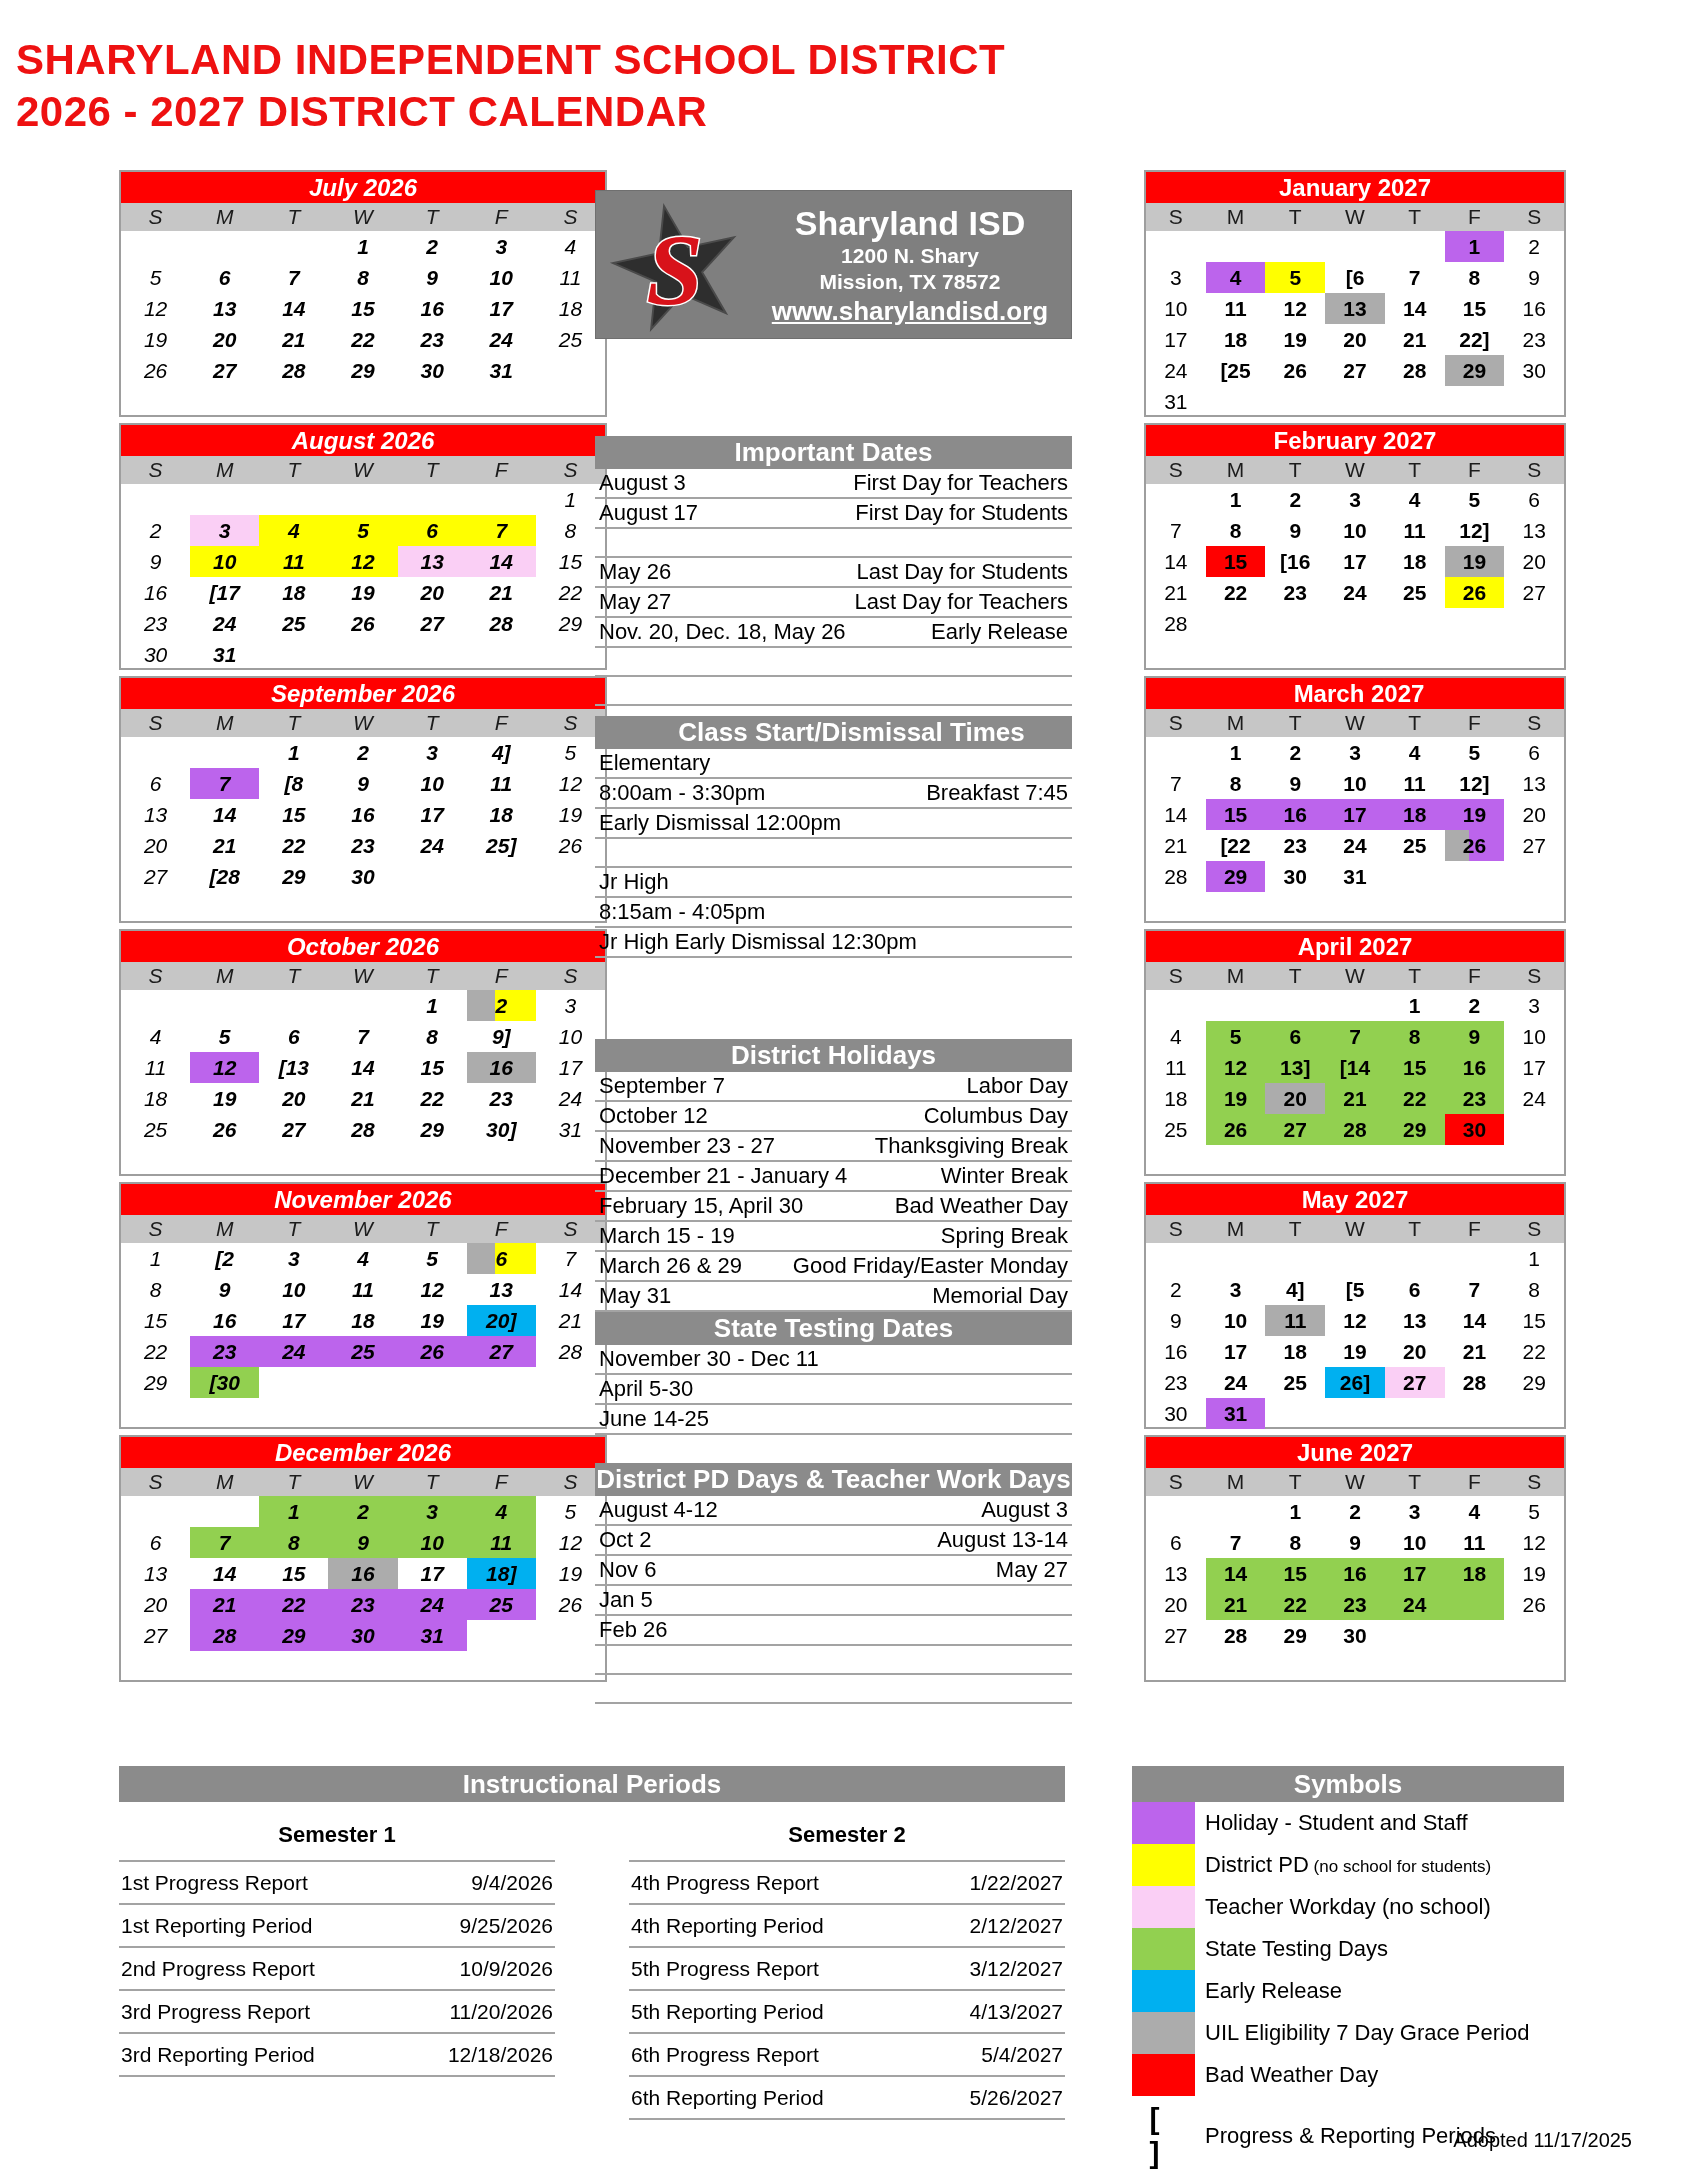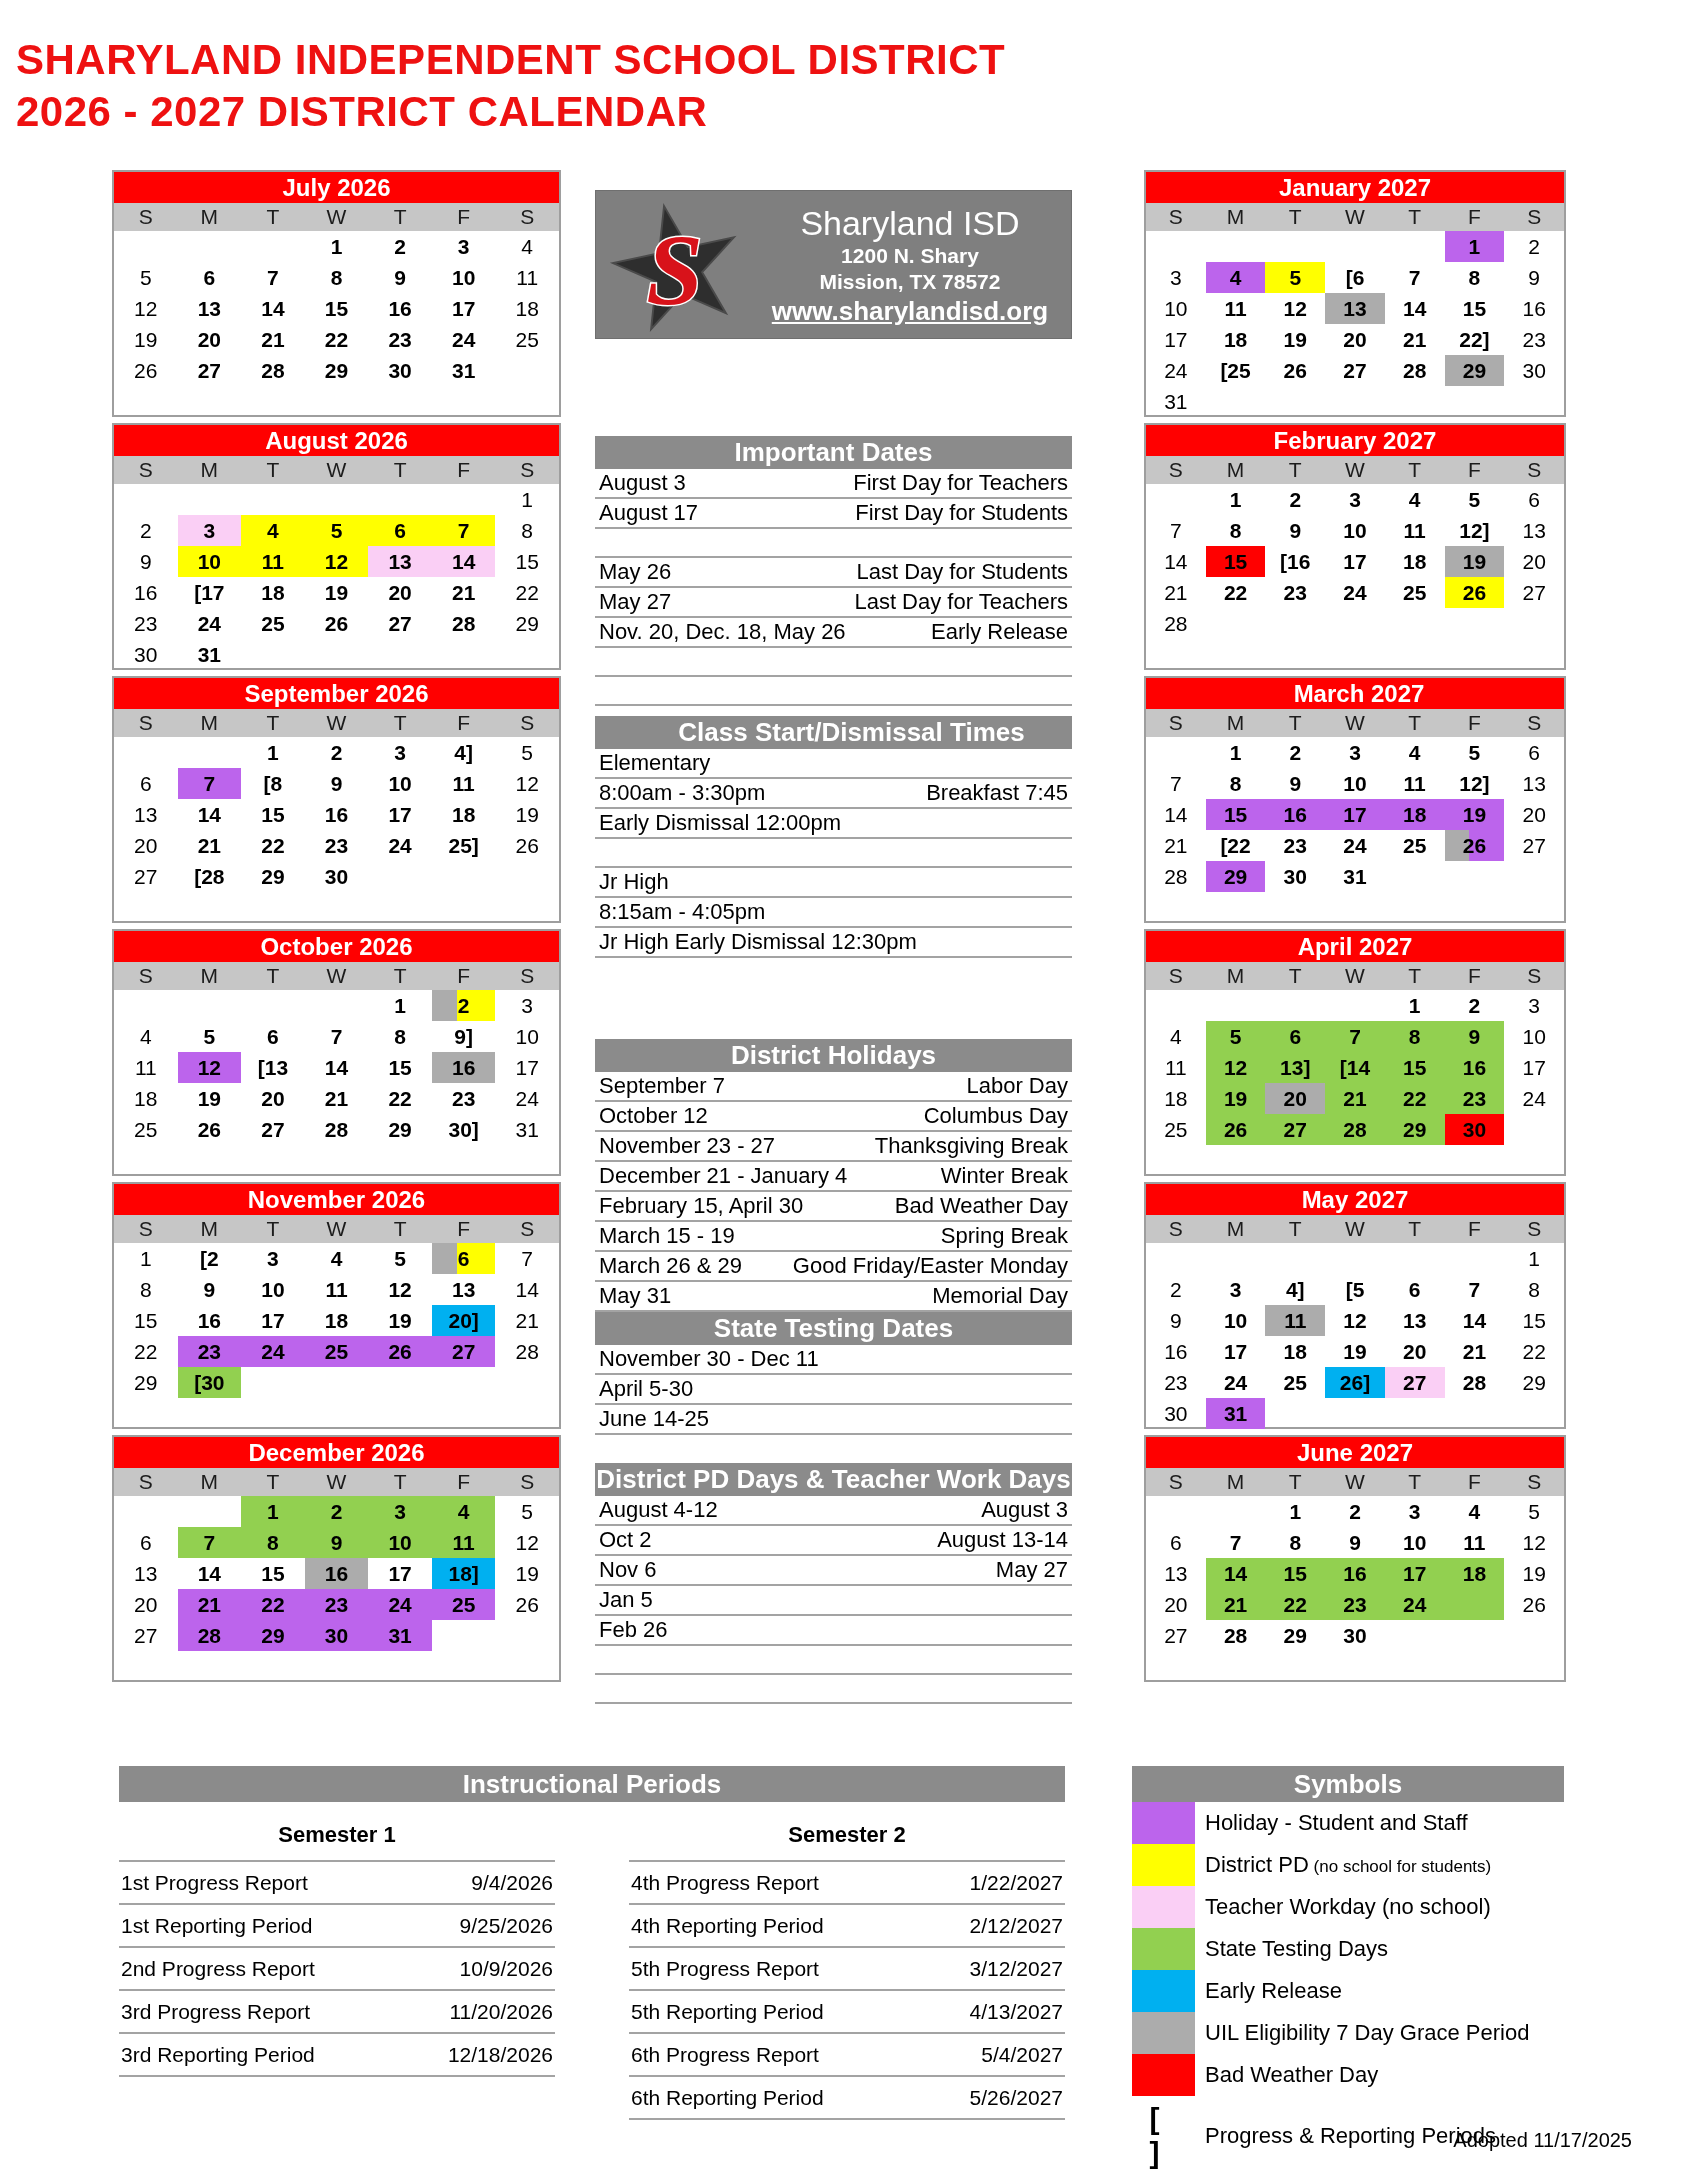--- a/index.html
+++ b/index.html
@@ -7,38 +7,38 @@
   body {
     width:1683px; height:2179px; position:relative;
     font-family:"Liberation Sans", sans-serif; color:#000;
   }
   
   .page-title { position:absolute; top:34px; left:16px; width:100%; }
   .page-title div { font-size:42px; font-weight:bold; color:#EE1111; line-height:52px; letter-spacing:0.5px; }
 
   
   .col { position:absolute; top:170px; }
-  #col-left  { left:112px;  width:449px; }
+  #col-left  { left:119px;  width:488px;font-style:italic; }
   #col-mid   { left:595px;  width:477px; }
   #col-right { left:1144px; width:422px; }
 
   
   .month { border:2px solid #9E9E9E; margin-bottom:6px; background:#fff; }
   .month-header { color:#fff; font-weight:bold; font-size:24px; text-align:center; height:31px; line-height:31px; }
   .weekdays { display:grid; grid-template-columns:repeat(7,1fr); height:28px; }
   .weekdays div { text-align:center; font-size:21px; line-height:28px; color:#1c1c1c; }
   .days { display:grid; grid-template-columns:repeat(7,1fr); grid-auto-rows:31px; height:184px; }
   .day { font-size:21px; text-align:center; line-height:31px; white-space:nowrap; }
   .day.wd { font-weight:bold; }
 
   
   .logo-box { height:149px; margin-top:20px; display:flex; align-items:center; border:1px solid #6f6f6f; }
   .logo-art { width:163px; height:147px; flex:0 0 163px; }
   .logo-text { flex:1; text-align:center; color:#fff; padding-right:10px; }
-  .logo-district { font-size:34px; font-weight:normal; line-height:40px; }
+  .logo-district { font-size:34px; font-weight:bold; line-height:40px; }
   .logo-addr { font-size:21px; font-weight:bold; line-height:26px; }
   .logo-site { font-size:26px; font-weight:bold; text-decoration:underline; line-height:32px; }
 
   .section { margin-top:0; }
   .section-header { color:#fff; font-weight:bold; font-size:26px; text-align:center; height:33px; line-height:33px; }
   .info-row { display:flex; justify-content:space-between; align-items:flex-end;
               border-bottom:2px solid #A3A3A3; min-height:29px; padding:1px 4px; }
   .info-row span { font-size:22px; line-height:26px; }
 
   

